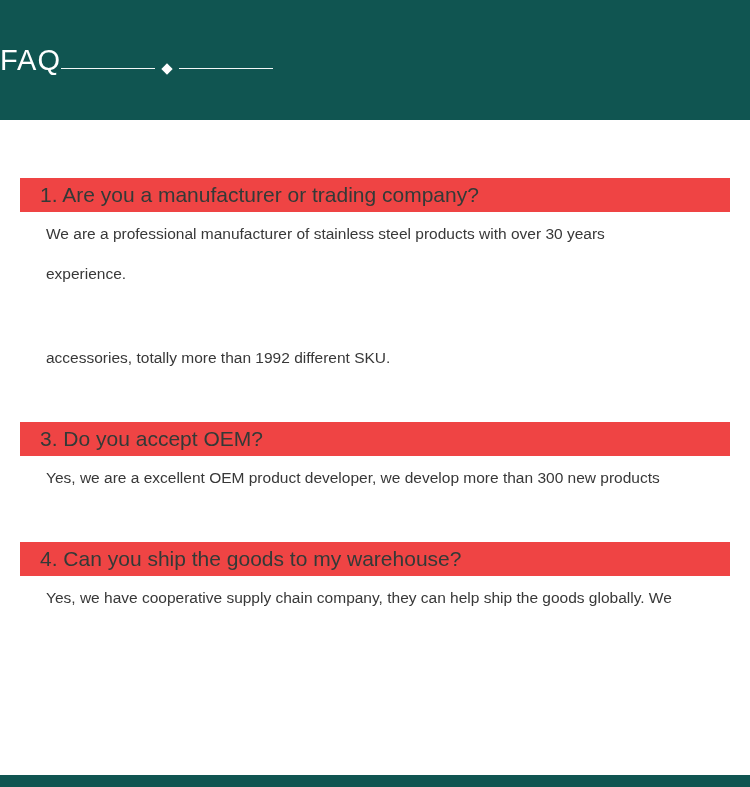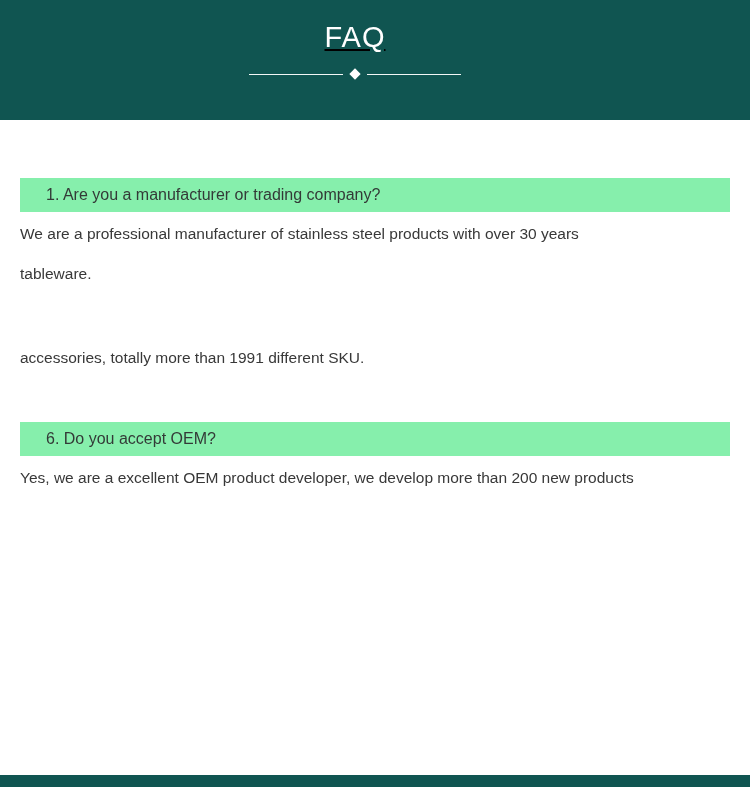--- a/index.html
+++ b/index.html
@@ -13,24 +13,22 @@
     font-family: "Liberation Sans", sans-serif;
   }
   
   .faq-header {
     height: 120px;
     background: #105551;
   }
   .header-inner {
     width: 710px;            
     display: flex;
-    flex-direction: column;
     align-items: center;
-    padding-top: 21px;
-    text-decoration: underline;
+    padding-top: 44px;
   }
   .faq-title {
     font-size: 29px;
     font-weight: 400;
     letter-spacing: 1px;
     line-height: 32px;
     color: #ffffff;
   }
   .divider {
     margin-top: 17px;
@@ -52,34 +50,35 @@
   
   .faq-list {
     padding: 58px 20px 0 20px;
   }
   .faq-item {
     margin-bottom: 44px;
   }
   .faq-question {
     height: 34px;
     line-height: 34px;
-    background: #86efac;
-    padding-left: 26px;
-    font-size: 16px;
+    background: #ef4444;
+    padding-left: 20px;
+    font-size: 21px;
     color: #333a37;
   }
   .faq-answer {
     margin-top: 2px;
     font-size: 15.5px;
     line-height: 40px;
     color: #383838;
   }
   .answer-line {
     white-space: nowrap;
     height: 40px;
+    margin-left: 26px;
   }
   
   .bottom-bar {
     position: absolute;
     left: 0;
     bottom: 0;
     width: 750px;
     height: 12px;
     background: #105551;
   }
@@ -99,35 +98,41 @@
       </div>
     </div>
   </header>
 
   <main class="faq-list">
 
     <section class="faq-item">
       <div class="faq-question">1. Are you a manufacturer or trading company?</div>
       <div class="faq-answer">
         <div class="answer-line">We are a professional manufacturer of stainless steel products with over 30 years</div>
-        <div class="answer-line">tableware.</div>
+        <div class="answer-line">experience.</div>
       </div>
     </section>
 
     <section class="faq-item">
       <div class="faq-answer">
-        <div class="answer-line">accessories, totally more than 1991 different SKU.</div>
+        <div class="answer-line">accessories, totally more than 1992 different SKU.</div>
       </div>
     </section>
 
     <section class="faq-item">
-      <div class="faq-question">6. Do you accept OEM?</div>
+      <div class="faq-question">3. Do you accept OEM?</div>
       <div class="faq-answer">
-        <div class="answer-line">Yes, we are a excellent OEM product developer, we develop more than 200 new products</div>
+        <div class="answer-line">Yes, we are a excellent OEM product developer, we develop more than 300 new products</div>
       </div>
     </section>
 
+    <section class="faq-item">
+      <div class="faq-question">4. Can you ship the goods to my warehouse?</div>
+      <div class="faq-answer">
+        <div class="answer-line">Yes, we have cooperative supply chain company, they can help ship the goods globally. We</div>
+      </div>
+    </section>
 
   </main>
 
   <div class="bottom-bar"></div>
 
 </div>
 
 </body></html>

